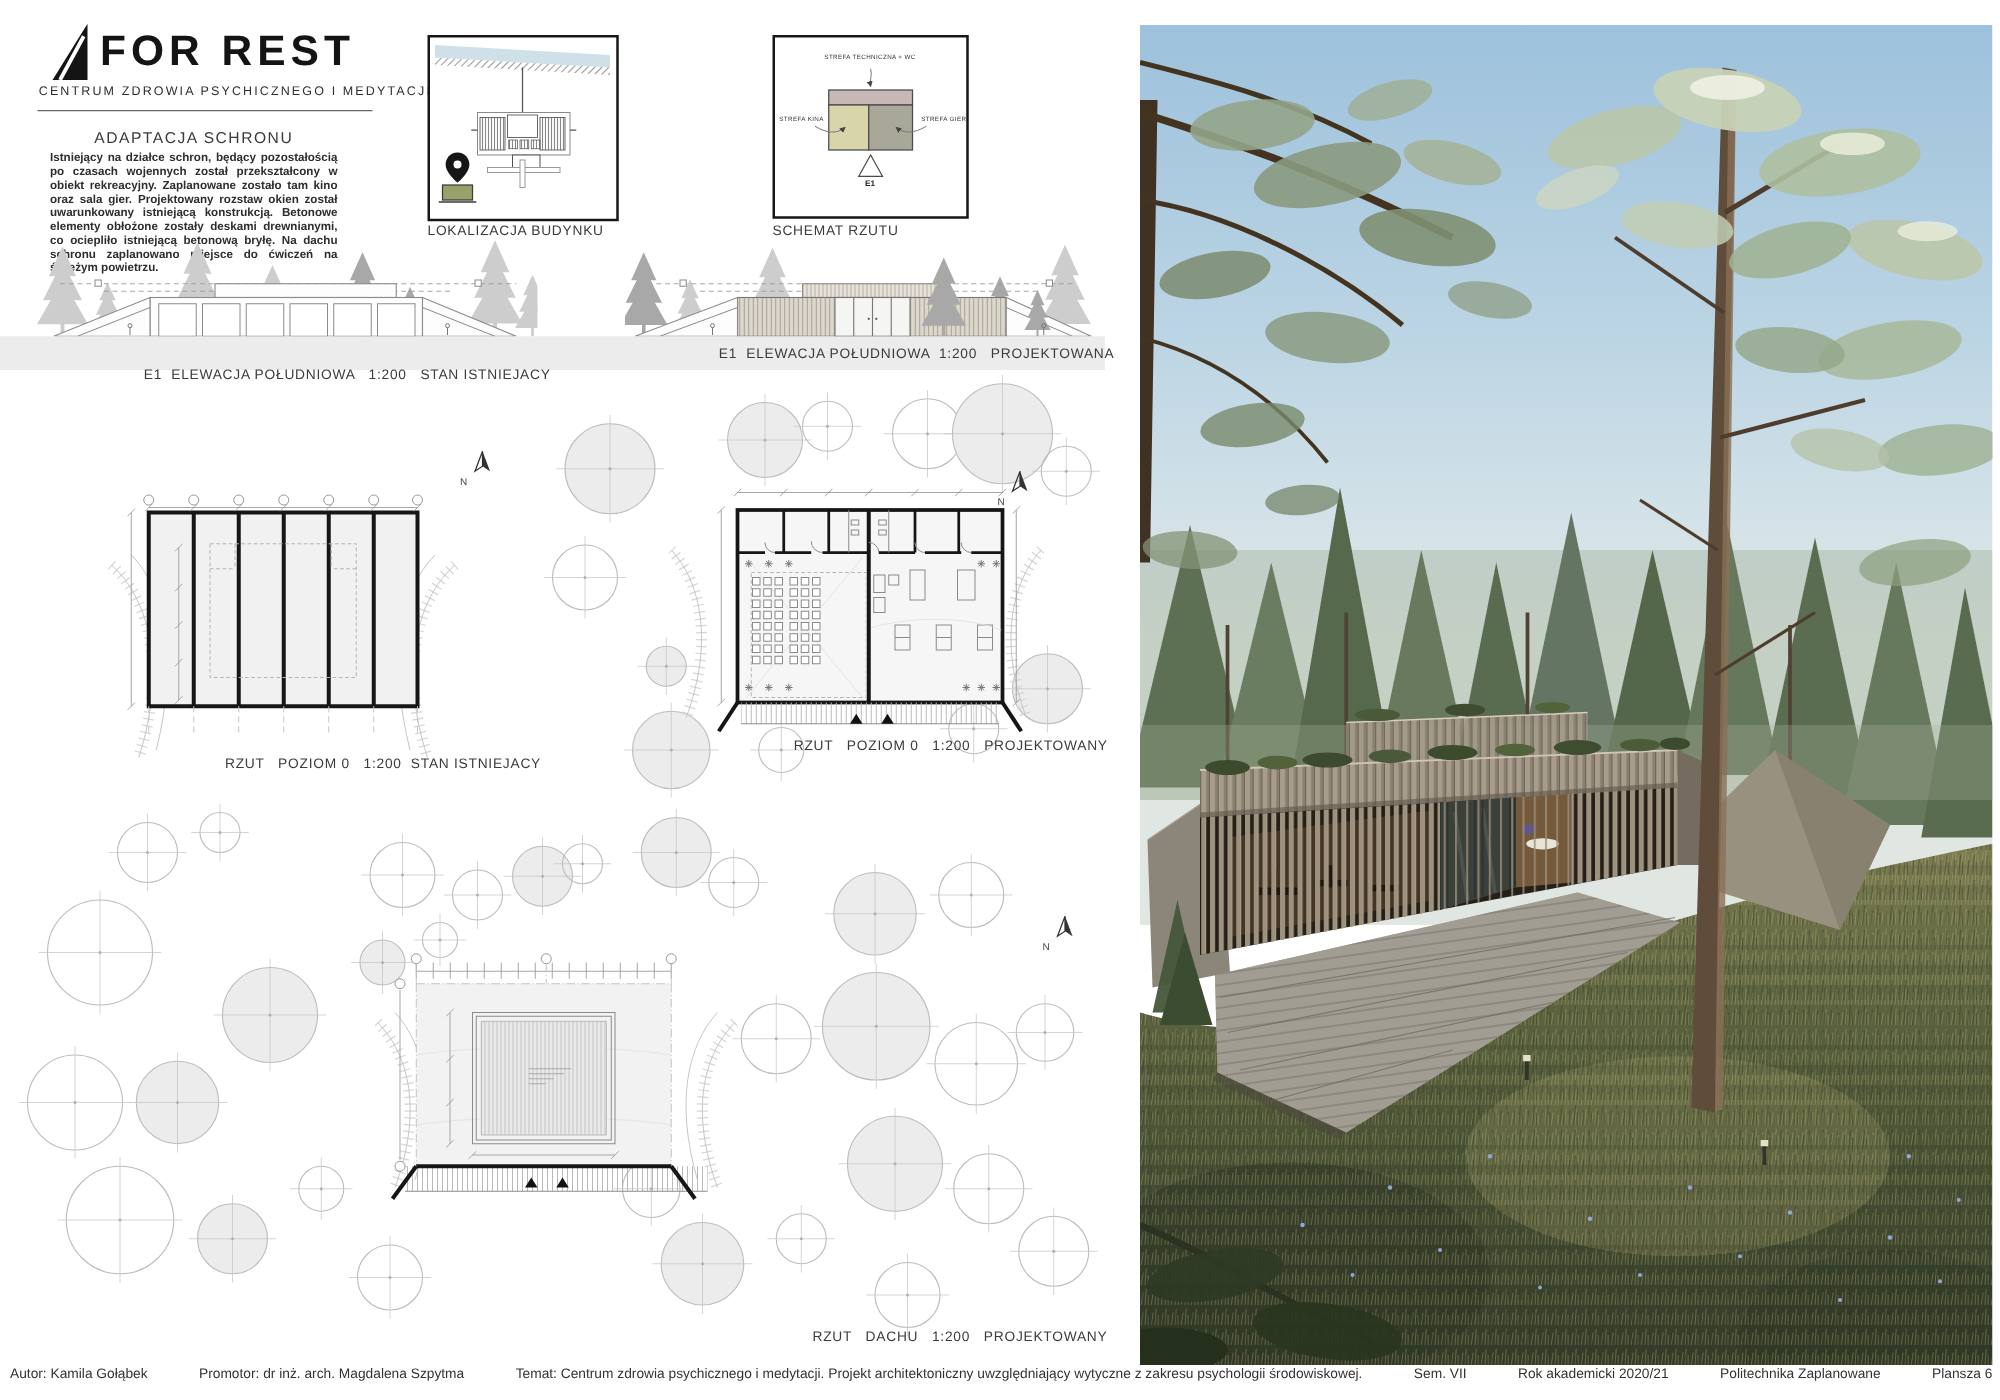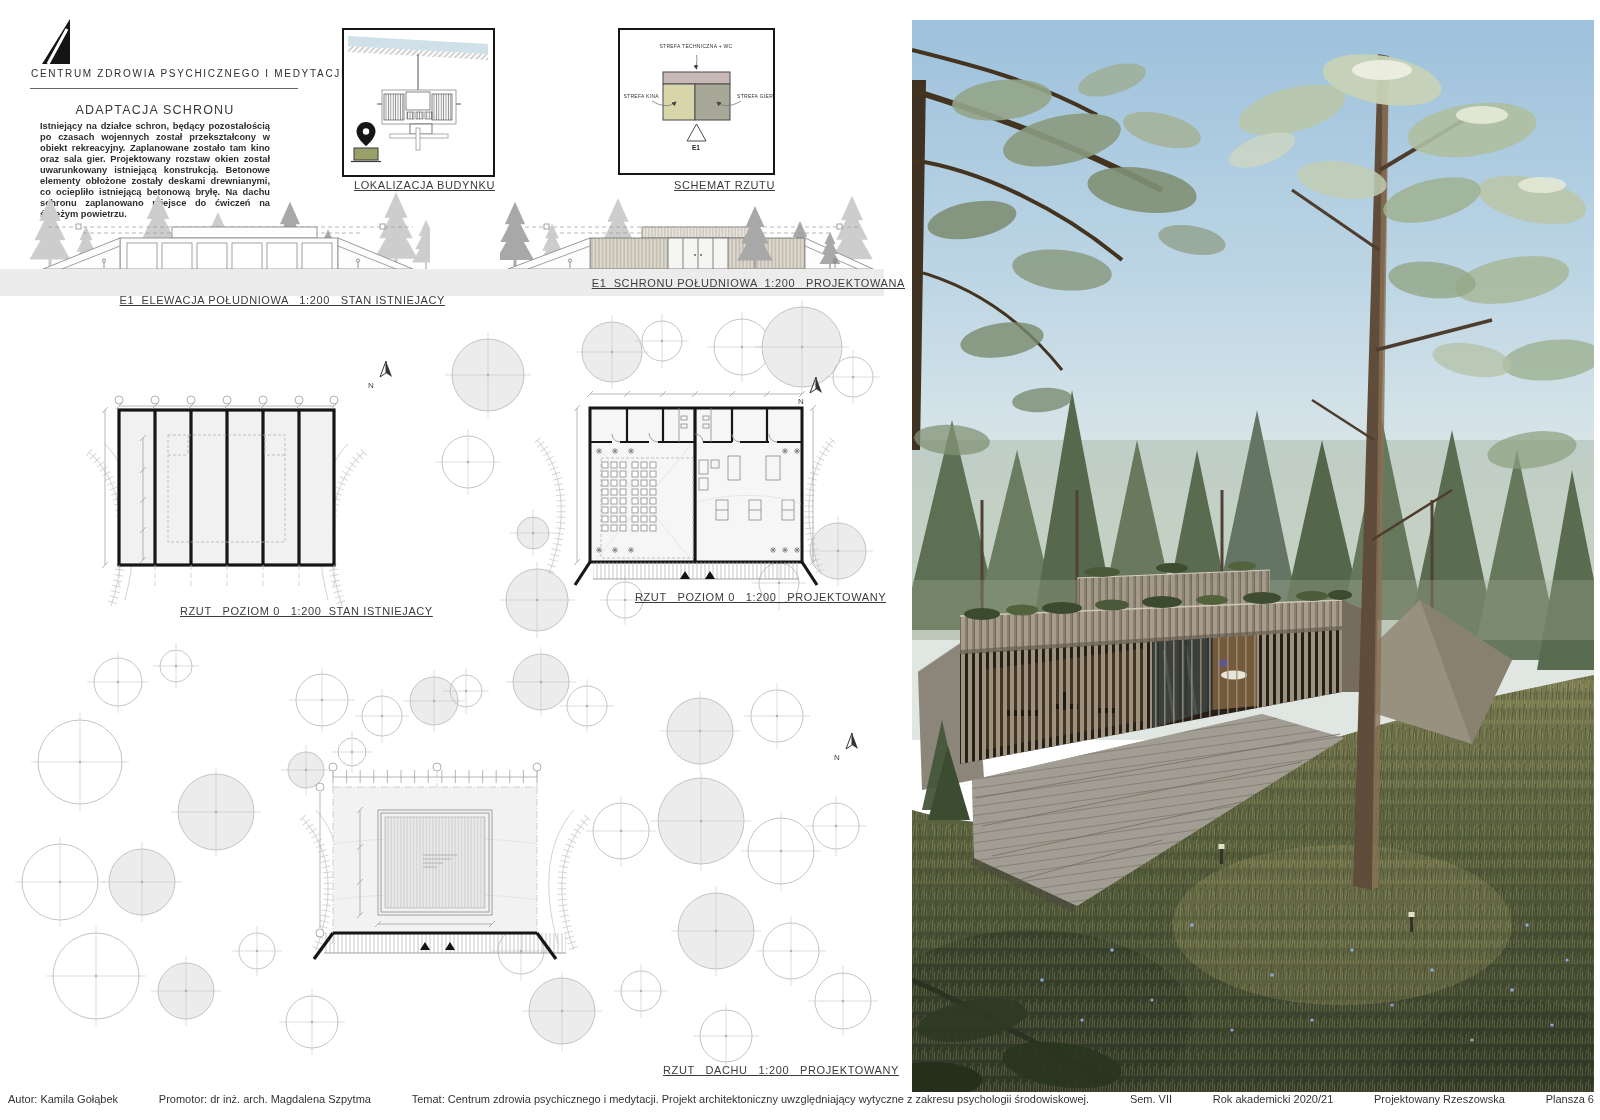--- a/index.html
+++ b/index.html
@@ -11,21 +11,21 @@
   .logo-title{font-size:34px;font-weight:700;letter-spacing:4px;color:#141414;white-space:pre;}
   .logo-sub{font-size:10px;letter-spacing:1.7px;color:#2e2e2e;white-space:pre;}
   .logo-rule{border-top:1.5px solid #666;}
 
   
   .intro-h{font-size:12.5px;letter-spacing:1.2px;color:#3a3a3a;text-align:center;}
   .intro-p{font-size:9.3px;line-height:1.18;font-weight:700;color:#2d2d2d;text-align:justify;}
 
   
   .frame{border:2.5px solid #161616;background:#fff;box-sizing:border-box;}
-  .caption{font-size:11px;letter-spacing:.6px;color:#3c3c3c;text-align:right;white-space:pre;text-decoration:underline;}
+  .caption{font-size:11px;letter-spacing:.6px;color:#3c3c3c;text-align:left;white-space:pre;}
   .zlabel{position:absolute;font-size:5px;letter-spacing:.3px;color:#333;}
   .e1label{position:absolute;font-size:6.5px;font-weight:700;color:#222;text-align:center;}
 
   .groundband{background:#ececec;}
   .footer{display:flex;justify-content:space-between;font-size:11px;color:#333;white-space:nowrap;}
 
   .narrow{font-size:8px;color:#444;}
 
   
   .wallT{stroke:#161616;stroke-width:3.2;fill:#f1f1f1}
@@ -89,20 +89,21 @@
       </pattern>
   </defs>
 </svg>
 
 <div class="board">
 
   <svg class="abs" style="left:38px;top:16px" width="38" height="50" viewBox="0 0 38 50">
     <polygon points="4,48 32,3 32,48" fill="#141414"></polygon>
     <line x1="10" y1="48" x2="29" y2="13" stroke="#fff" stroke-width="3"></line>
   </svg>
+  <div class="abs logo-title" style="left:80px;top:22px">FOR REST</div>
   <div class="abs logo-sub" style="left:31px;top:68px">CENTRUM ZDROWIA PSYCHICZNEGO I MEDYTACJI</div>
   <div class="abs logo-rule" style="left:30px;top:88px;width:268px"></div>
 
   <div class="abs intro-h" style="left:40px;top:103px;width:230px">ADAPTACJA SCHRONU</div>
   <div class="abs intro-p" style="left:40px;top:121px;width:230px">Istniejący na działce schron, będący pozostałością po czasach wojennych został przekształcony w obiekt rekreacyjny. Zaplanowane zostało tam kino oraz sala gier. Projektowany rozstaw okien został uwarunkowany istniejącą konstrukcją. Betonowe elementy obłożone zostały deskami drewnianymi, co ociepliło istniejącą betonową bryłę. Na dachu schronu zaplanowano miejsce do ćwiczeń na świeżym powietrzu.</div>
 
   <div class="abs frame" style="left:342px;top:28px;width:153px;height:149px">
     <svg width="148" height="144" viewBox="0 0 148 144">
       <polygon points="4,6 144,14 144,24 4,16" fill="#cfe0e8"></polygon>
       <polygon points="4,16 144,24 144,30 4,22" fill="url(#diagHatch)"></polygon>
@@ -211,21 +212,21 @@
     <use href="#pineSym" class="pineM" transform="translate(330,81) scale(.62) translate(0,-60)"></use>
     <g class="tick" transform="translate(70,78)">
         <path d="M0,2 V-4"></path>
         <circle r="1.6" cy="-5.5"></circle>
       </g>
     <g class="tick" transform="translate(335,78)">
         <path d="M0,2 V-4"></path>
         <circle r="1.6" cy="-5.5"></circle>
       </g>
   </svg>
-  <div class="abs caption" style="left:575px;top:277px;width:330px">E1  SCHRONU POŁUDNIOWA  1:200   PROJEKTOWANA</div>
+  <div class="abs caption" style="left:575px;top:277px;width:330px">E1  ELEWACJA POŁUDNIOWA  1:200   PROJEKTOWANA</div>
 
   <svg id="treeLayer" class="abs" style="left:0;top:300px" width="884" height="775" viewBox="0 0 884 775">
       <g transform="translate(488,75)">
         <circle r="36" class="treeC fill"></circle>
         <path d="M-43,0H43M0,-43V43" class="treeX"></path>
         <circle r="1.2" class="treeD"></circle>
       </g>
       <g transform="translate(468,162)">
         <circle r="26" class="treeC"></circle>
         <path d="M-33,0H33M0,-33V33" class="treeX"></path>
@@ -917,17 +918,17 @@
         <circle cx="130" cy="960" r="1.8"></circle>
     </g>
   </svg>
 
   <div class="abs footer" style="left:8px;top:1093px;width:1586px">
     <span>Autor: Kamila Gołąbek</span>
     <span>Promotor: dr inż. arch. Magdalena Szpytma</span>
     <span>Temat: Centrum zdrowia psychicznego i medytacji. Projekt architektoniczny uwzględniający wytyczne z zakresu psychologii środowiskowej.</span>
     <span>Sem. VII</span>
     <span>Rok akademicki 2020/21</span>
-    <span>Projektowany Rzeszowska</span>
+    <span>Politechnika Zaplanowane</span>
     <span>Plansza 6</span>
   </div>
 
 </div>
 
 </body></html>

